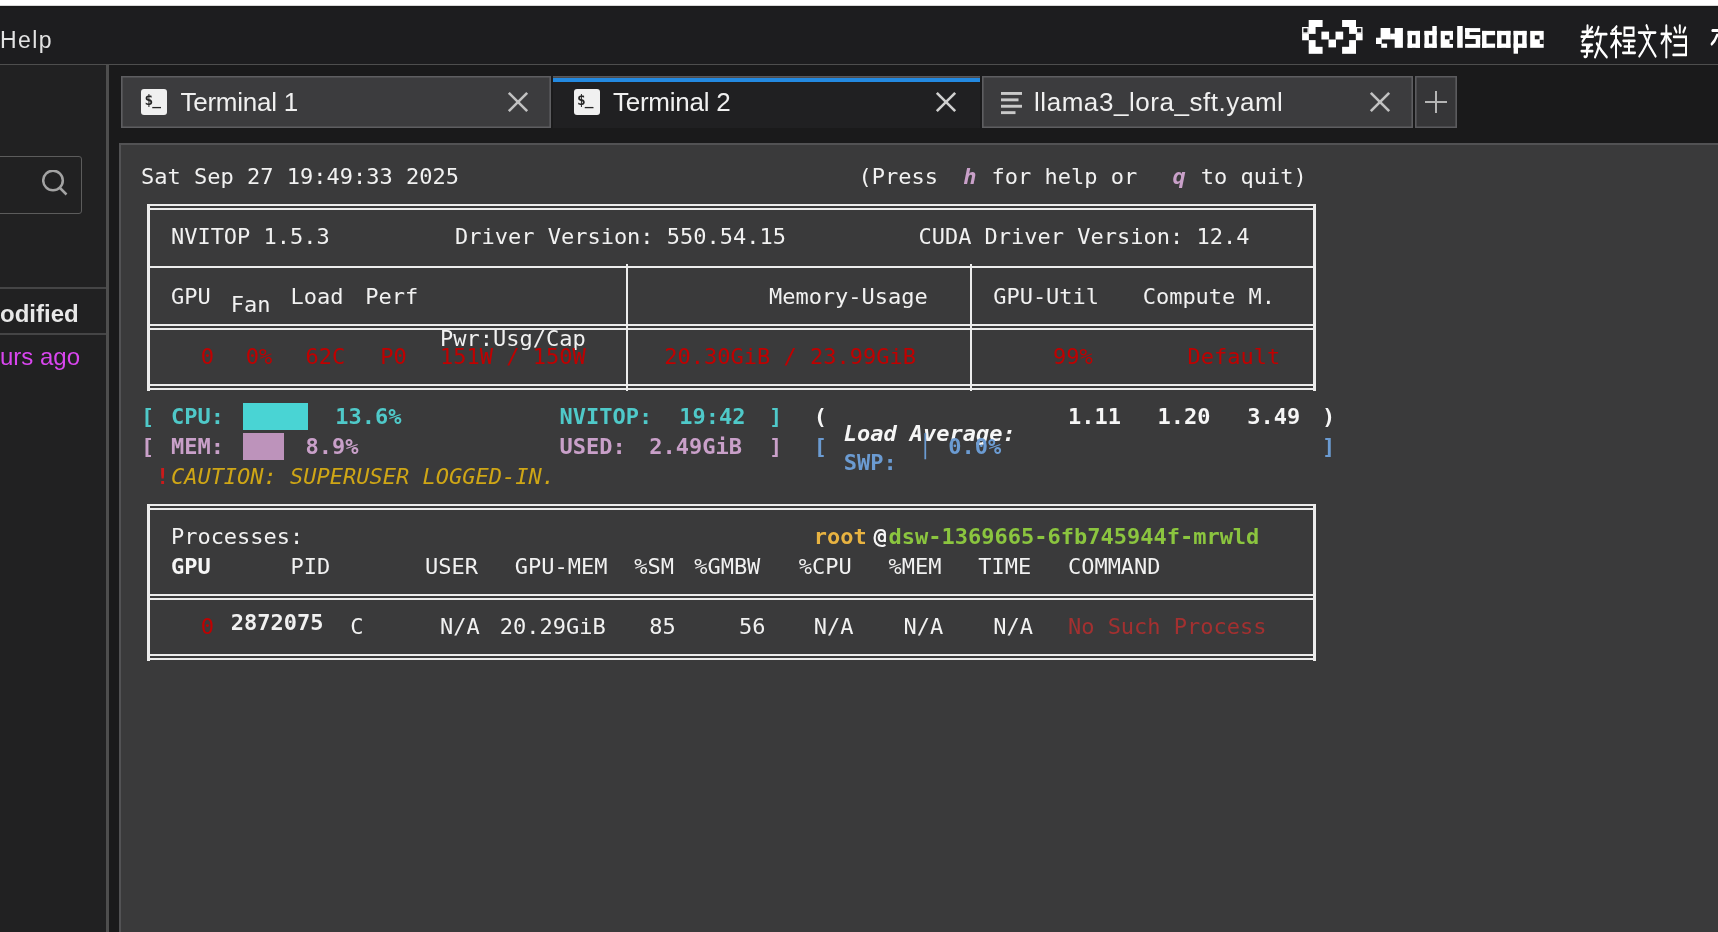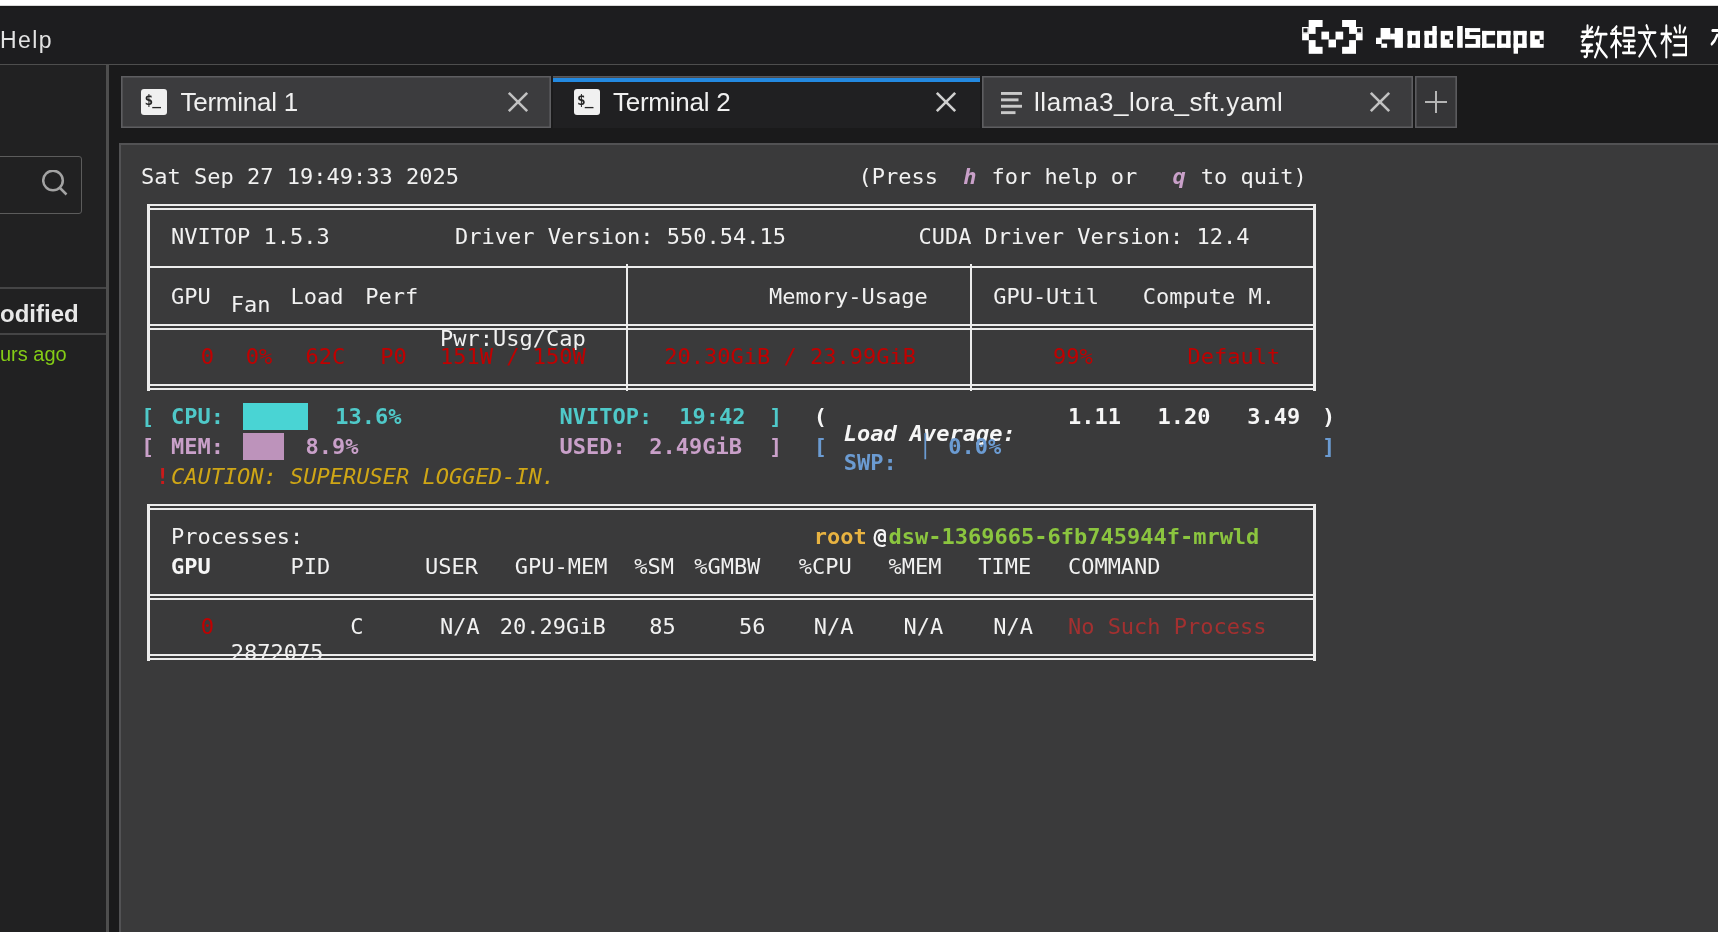--- a/index.html
+++ b/index.html
@@ -17,21 +17,21 @@
   .docs-link { position:absolute; left:1580px; top:15px; }
   .partial-link { position:absolute; left:1705px; top:15px; width:13px; height:41px; overflow:hidden; }
 
   
   .sidebar { position:absolute; left:0; top:65px; width:106px; height:867px; background:#212122; overflow:hidden; }
   .search-box { position:absolute; left:-30px; top:91px; width:112px; height:58px; border:1.5px solid #5c5c5c; border-radius:3px; }
   .search-icon { position:absolute; left:42px; top:105px; }
   .sb-line1 { position:absolute; left:0; top:221.5px; width:106px; height:2px; background:#454546; }
   .sb-line2 { position:absolute; left:0; top:268px; width:106px; height:2px; background:#454546; }
   .sb-colhdr { position:absolute; left:0px; top:235px; font-size:24px; font-weight:bold; color:#e8e8e8; }
-  .sb-rowval { position:absolute; left:0px; top:277.5px; font-size:20px; color:#84cc16; }
+  .sb-rowval { position:absolute; left:0px; top:277.5px; font-size:24px; color:#d946ef; }
   .side-divider { position:absolute; left:106px; top:65px; width:2.5px; height:867px; background:#4e4e4e; }
 
   
   .tabbar { position:absolute; left:108.5px; top:65px; width:1609.5px; height:78px; }
   .tab { position:absolute; top:11px; height:51.5px; }
   .tab .ticon-term { position:absolute; width:26px; height:26px; background:#f0f0f0; border-radius:3px; top:13px; }
   .tab .ticon-term span { position:absolute; left:3.5px; top:3px; font-family:"DejaVu Sans Mono", monospace; font-weight:bold; font-size:14.5px; color:#252525; letter-spacing:-1px; }
   .tab .tlabel { position:absolute; top:11.4px; font-size:26px; color:#f0f0f0; white-space:nowrap; letter-spacing:-0.25px;text-align:right; }
   .tab svg.close { position:absolute; top:14px; }
   .newtab-btn { position:absolute; left:1306px; top:11px; width:42px; height:51.5px; background:#363638; box-shadow:inset 0 0 0 1.6px #5b5b5e; }
@@ -326,21 +326,21 @@
         <span class="tseg tw" style="left: 170px; top: 407.5px;">PID</span>
         <span class="tseg tw" style="left: 304.55px; top: 407.5px;">USER</span>
         <span class="tseg tw" style="left: 394.25px; top: 407.5px;">GPU-MEM</span>
         <span class="tseg tw" style="left: 513.85px; top: 407.5px;">%SM</span>
         <span class="tseg tw" style="left: 573.65px; top: 407.5px;">%GMBW</span>
         <span class="tseg tw" style="left: 678.3px; top: 407.5px;">%CPU</span>
         <span class="tseg tw" style="left: 768px; top: 407.5px;">%MEM</span>
         <span class="tseg tw" style="left: 857.7px; top: 407.5px;">TIME</span>
         <span class="tseg tw" style="left: 947.4px; top: 407.5px;">COMMAND</span>
         <span class="tseg tr" style="left: 80.3px; top: 467.5px;">0</span>
-        <span class="tseg tw" style="left: 110.2px; top: 493px;">2872075</span>
+        <span class="tseg tw" style="left: 110.2px; top: 463px; font-weight: bold;">2872075</span>
         <span class="tseg tw" style="left: 229.8px; top: 467.5px;">C</span>
         <span class="tseg tw" style="left: 319.5px; top: 467.5px;">N/A</span>
         <span class="tseg tw" style="left: 379.3px; top: 467.5px;">20.29GiB</span>
         <span class="tseg tw" style="left: 528.8px; top: 467.5px;">85</span>
         <span class="tseg tw" style="left: 618.5px; top: 467.5px;">56</span>
         <span class="tseg tw" style="left: 693.25px; top: 467.5px;">N/A</span>
         <span class="tseg tw" style="left: 782.95px; top: 467.5px;">N/A</span>
         <span class="tseg tw" style="left: 872.65px; top: 467.5px;">N/A</span>
         <span class="tseg trd" style="left: 947.4px; top: 467.5px;">No Such Process</span>
         <div class="boxline" style="left: 26.875px; top: 59px; width: 1168.3px; height: 2.2px;"></div>

